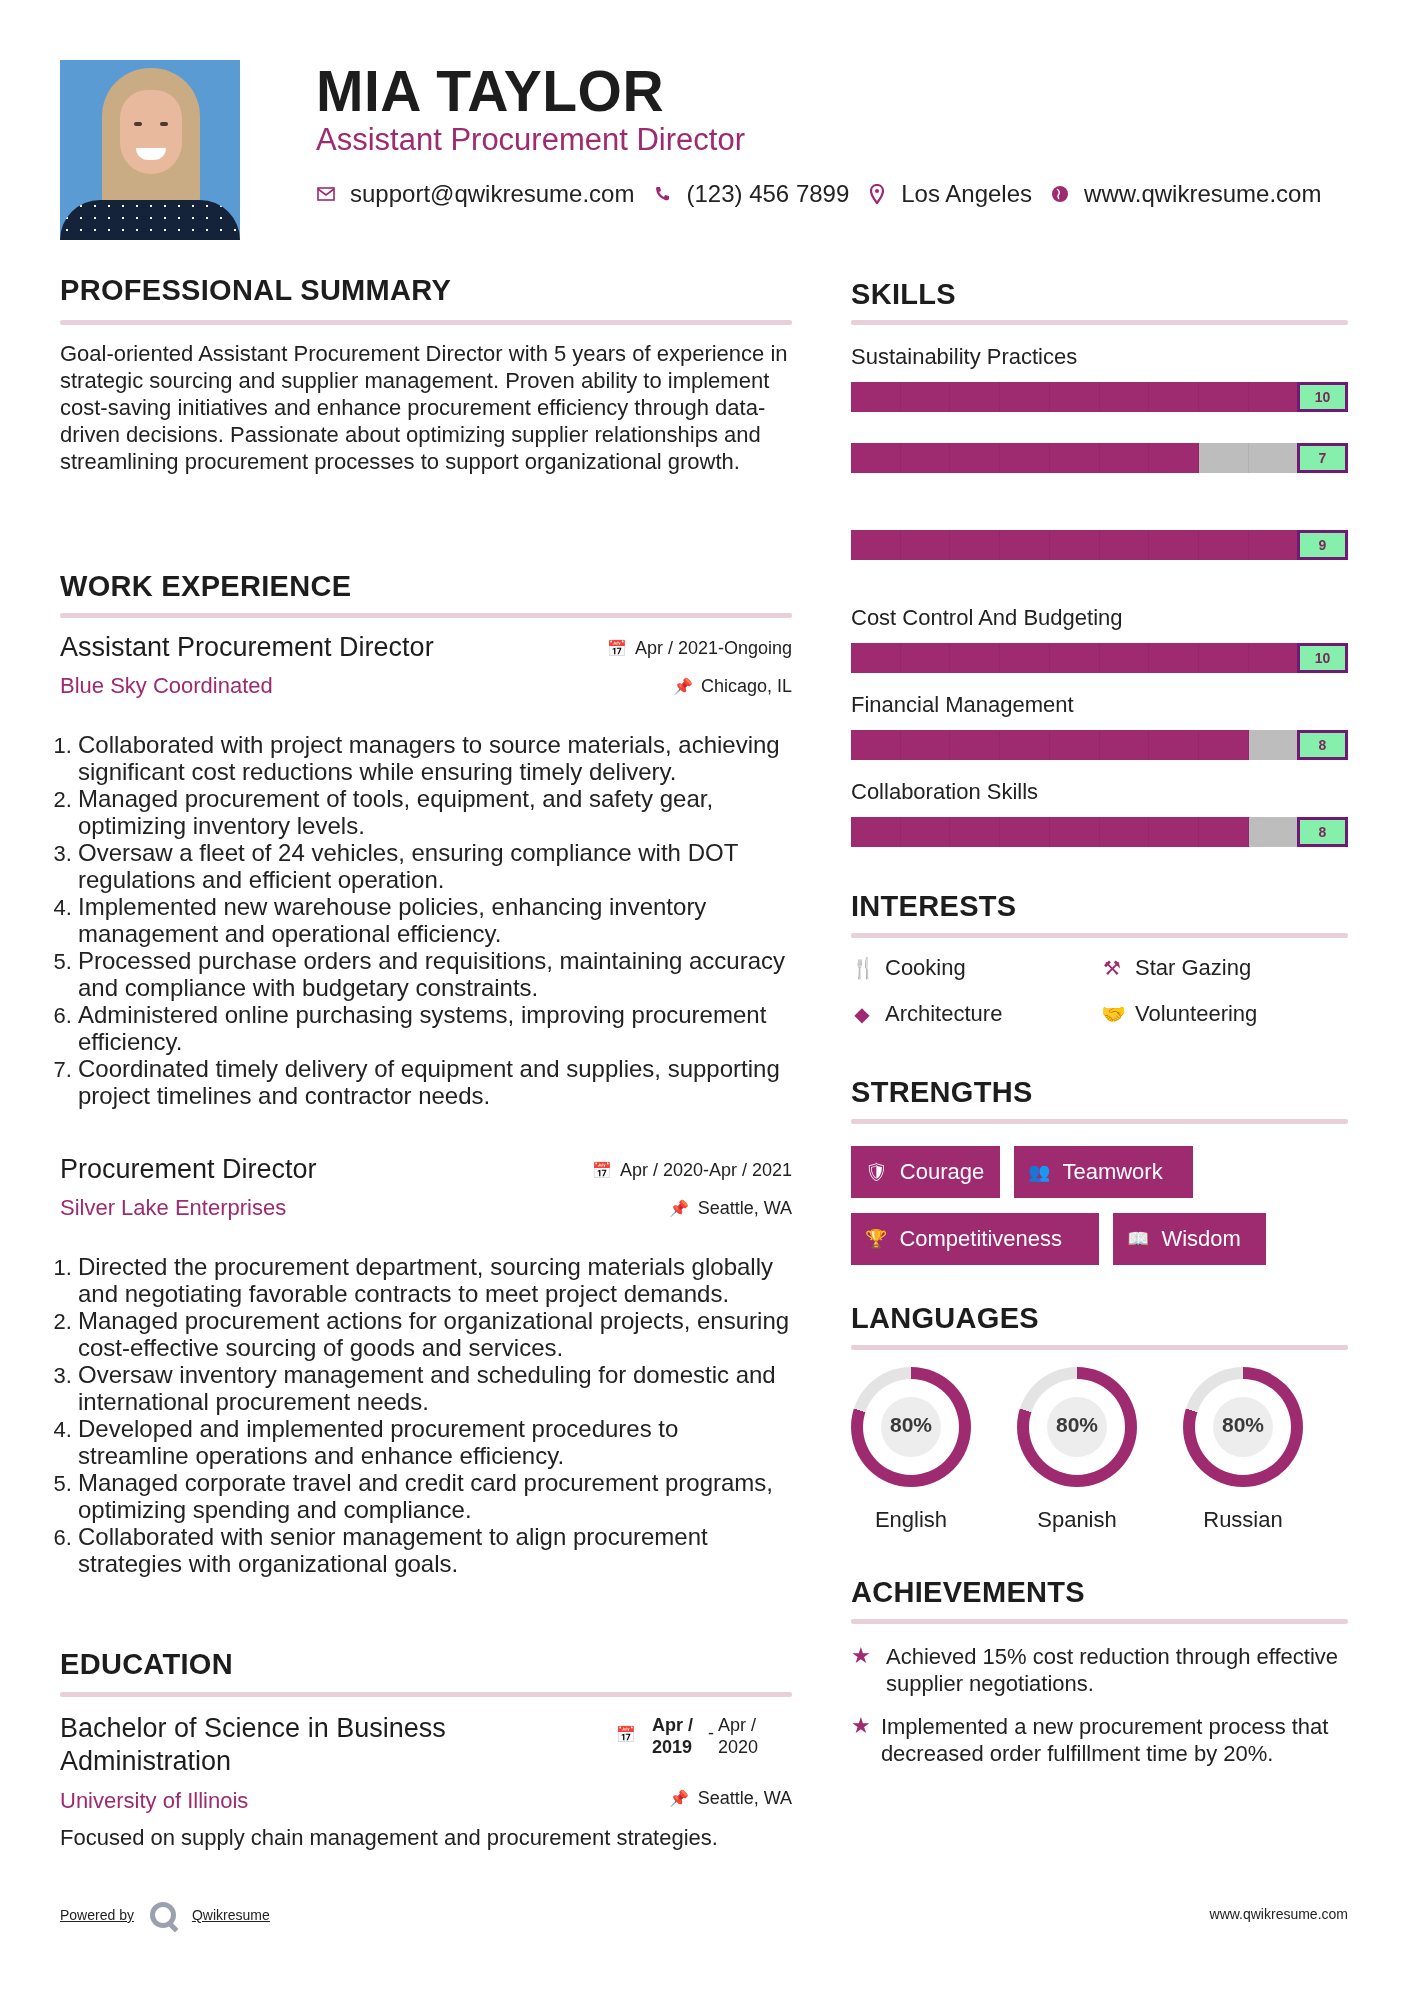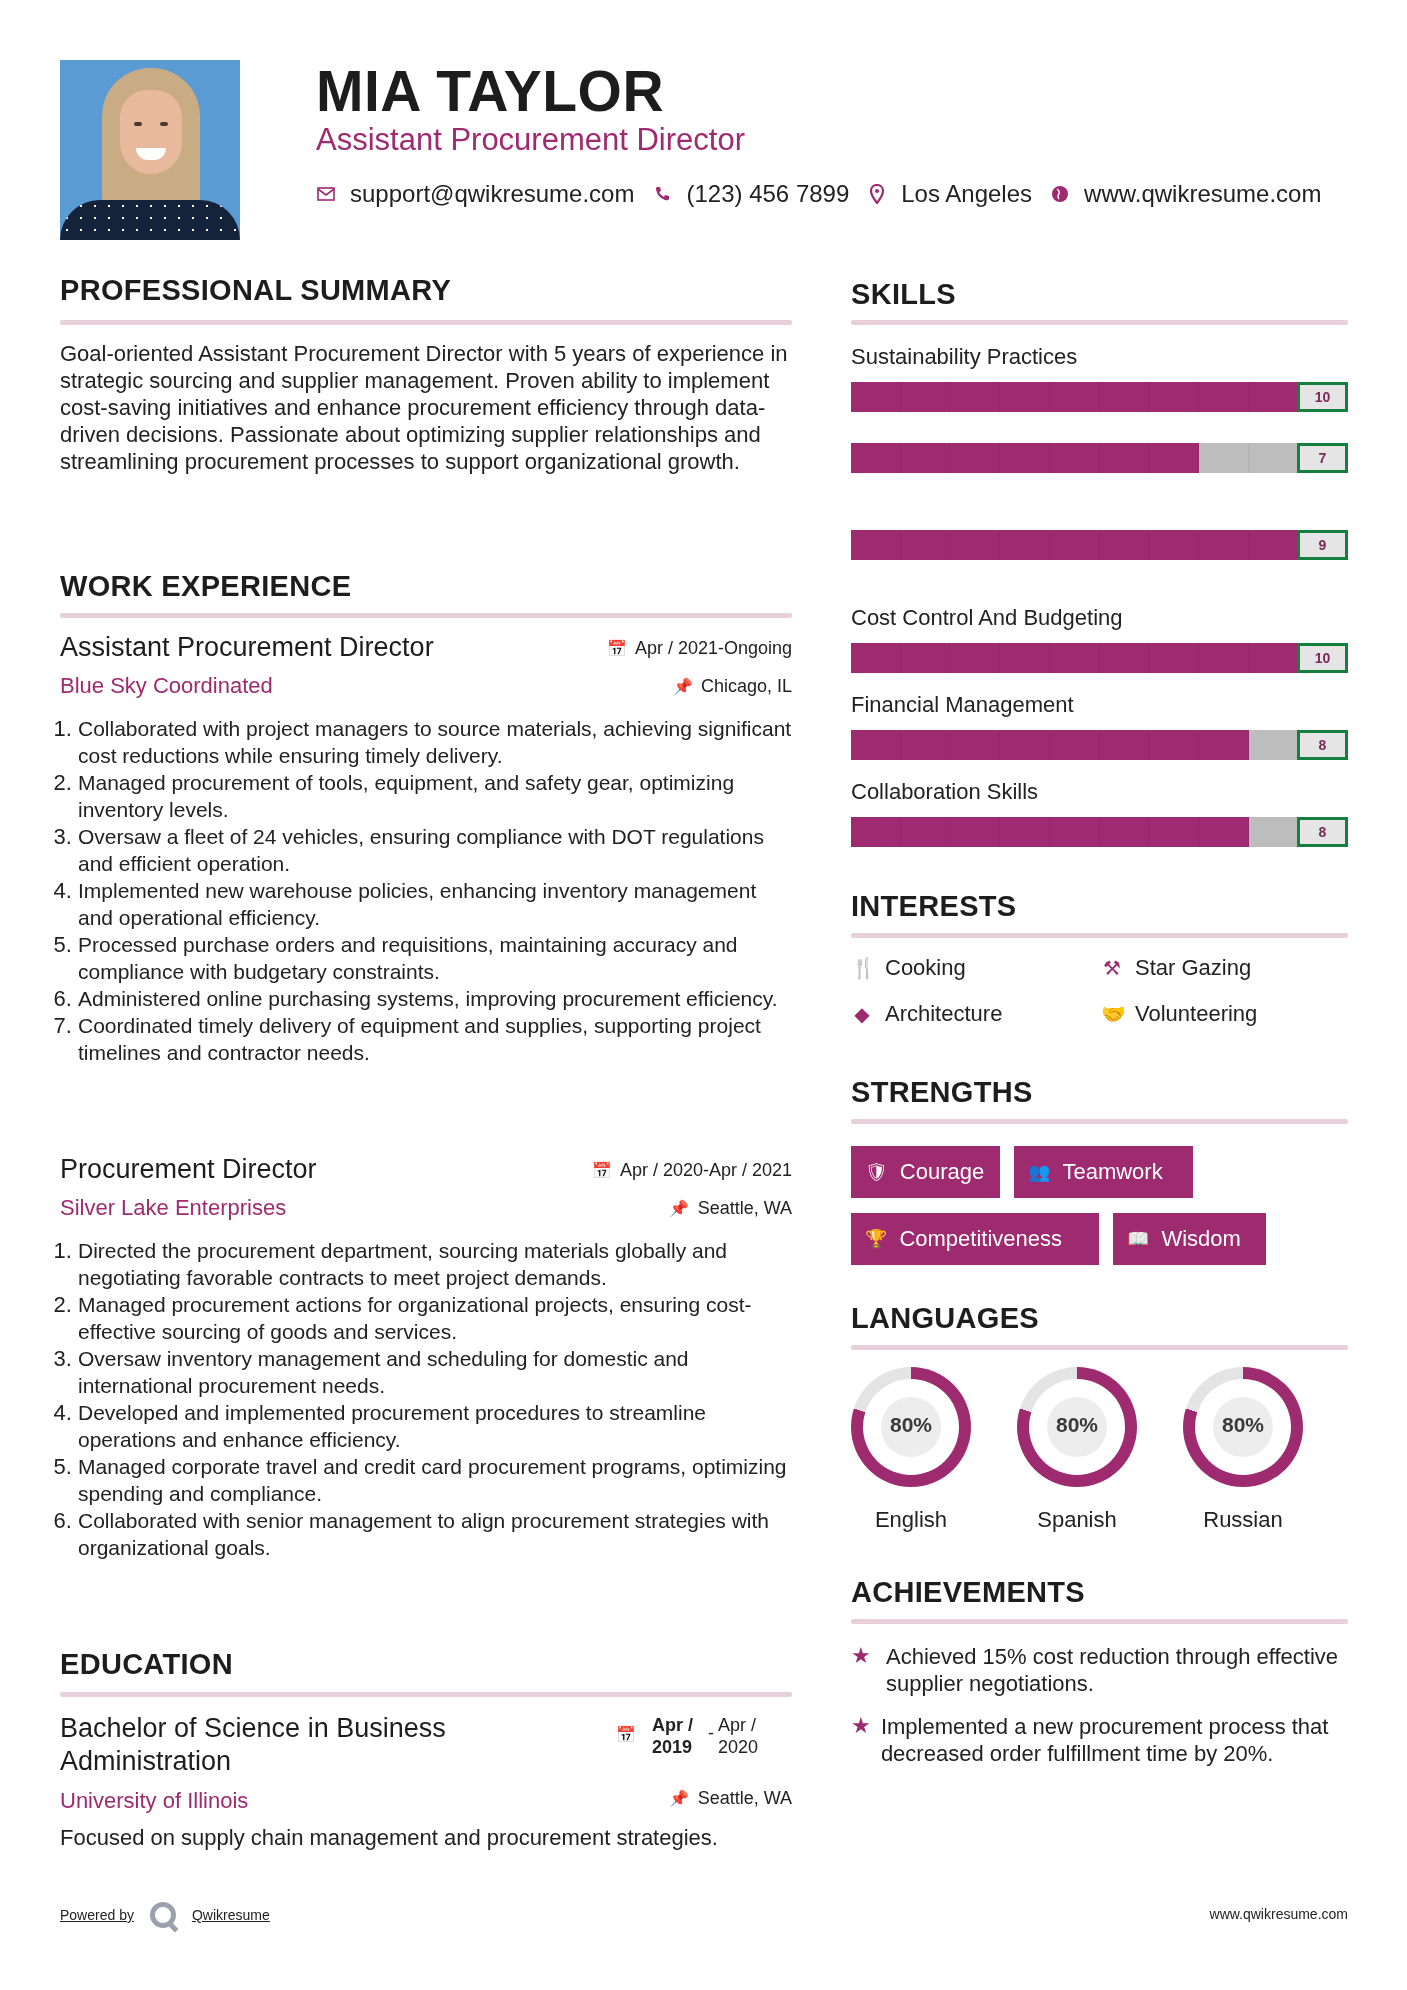--- a/index.html
+++ b/index.html
@@ -30,36 +30,36 @@
   .body-text { font-size: 22px; line-height: 27px; color: #222; }
 
   .summary { position: absolute; left: 0; top: 340px; width: 730px; }
 
   .job { position: absolute; left: 0; width: 732px; }
   .job .jt { font-size: 27px; color: #1d1d1d; }
   .job .company { font-size: 22px; color: #9e2a70; margin-top: 10px; }
   .job .meta-date { position: absolute; right: 0; top: 6px; font-size: 18px; color: #222; display: flex; align-items: center; }
   .job .meta-loc { position: absolute; right: 0; top: 44px; font-size: 18px; color: #222; display: flex; align-items: center; }
   .job .meta-ico { margin-right: 8px; font-size: 16px; color: #333; }
-  .job ol { margin-top: 16px; padding-left: 18px; font-size: 21px; line-height: 27px; color: #222; }
+  .job ol { margin-top: 32px; padding-left: 18px; font-size: 24px; line-height: 27px; color: #222; }
   .job ol li { padding-left: 0; }
   .job ol li::marker { font-size: 22px; }
 
   .edu-date { position: absolute; right: 28px; top: 2px; display: flex; font-size: 18px; line-height: 22px; }
   .edu-date .d { margin-left: 8px; }
   .edu-date .sep { margin: 0 4px 0 10px; }
 
   
   .skill { position: absolute; left: 0; width: 497px; }
   .skill .lbl { font-size: 22px; color: #222; }
   .skill .bar { position: relative; margin-top: 12px; height: 30px; display: flex; }
   .skill .seg { flex: 1; height: 30px; border-right: 1px solid rgba(0,0,0,0.06); }
   .skill .seg.on { background: #9e2a70; }
   .skill .seg.off { background: #bdbdbd; }
-  .skill .score { position: absolute; right: 0; top: 0; width: 51px; height: 30px; border: 3px solid #15803d; background: #e5e5e5;
+  .skill .score { position: absolute; right: 0; top: 0; width: 51px; height: 30px; border: 3px solid #701a75; background: #86efac;
     font-size: 14px; font-weight: 700; color: #7a2a5a; display: flex; align-items: center; justify-content: center; }
 
   
   .interest { position: absolute; display: flex; align-items: center; font-size: 22px; color: #222; }
   .interest .ico { width: 22px; margin-right: 12px; color: #9e2a70; font-size: 20px; text-align: center; }
 
   
   .tag { position: absolute; height: 52px; background: #9e2a70; color: #fff; font-size: 22px; display: flex; align-items: center; padding: 0 14px; }
   .tag .ico { margin-right: 12px; font-size: 18px; }
 

